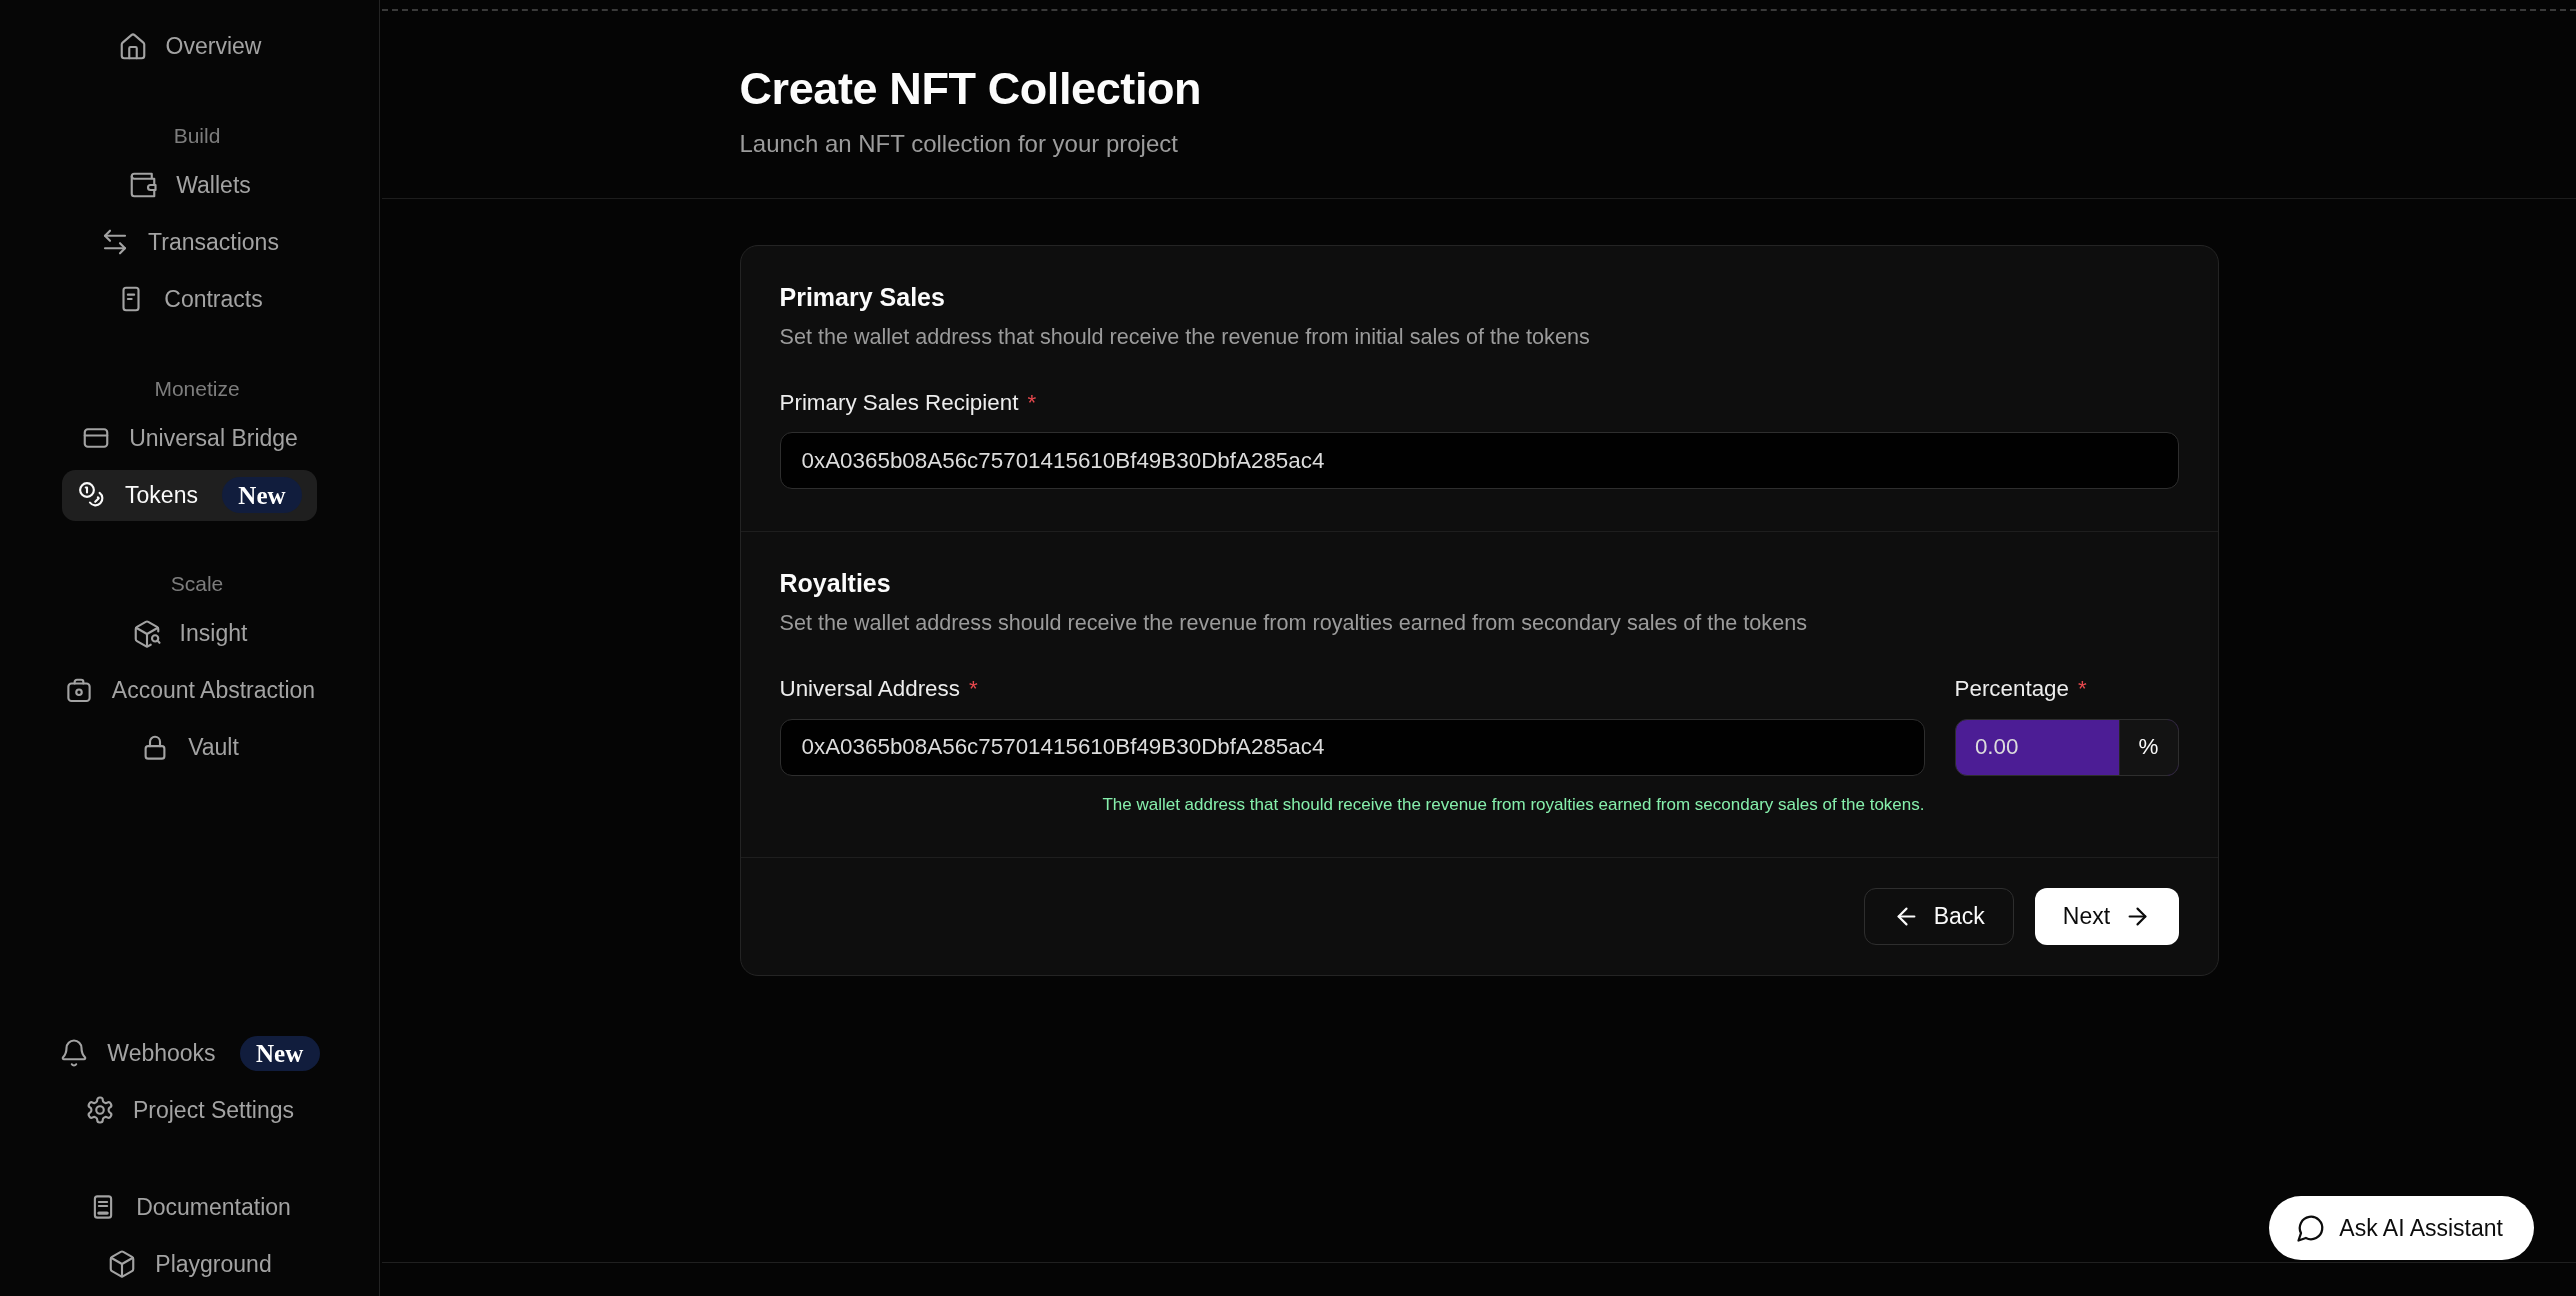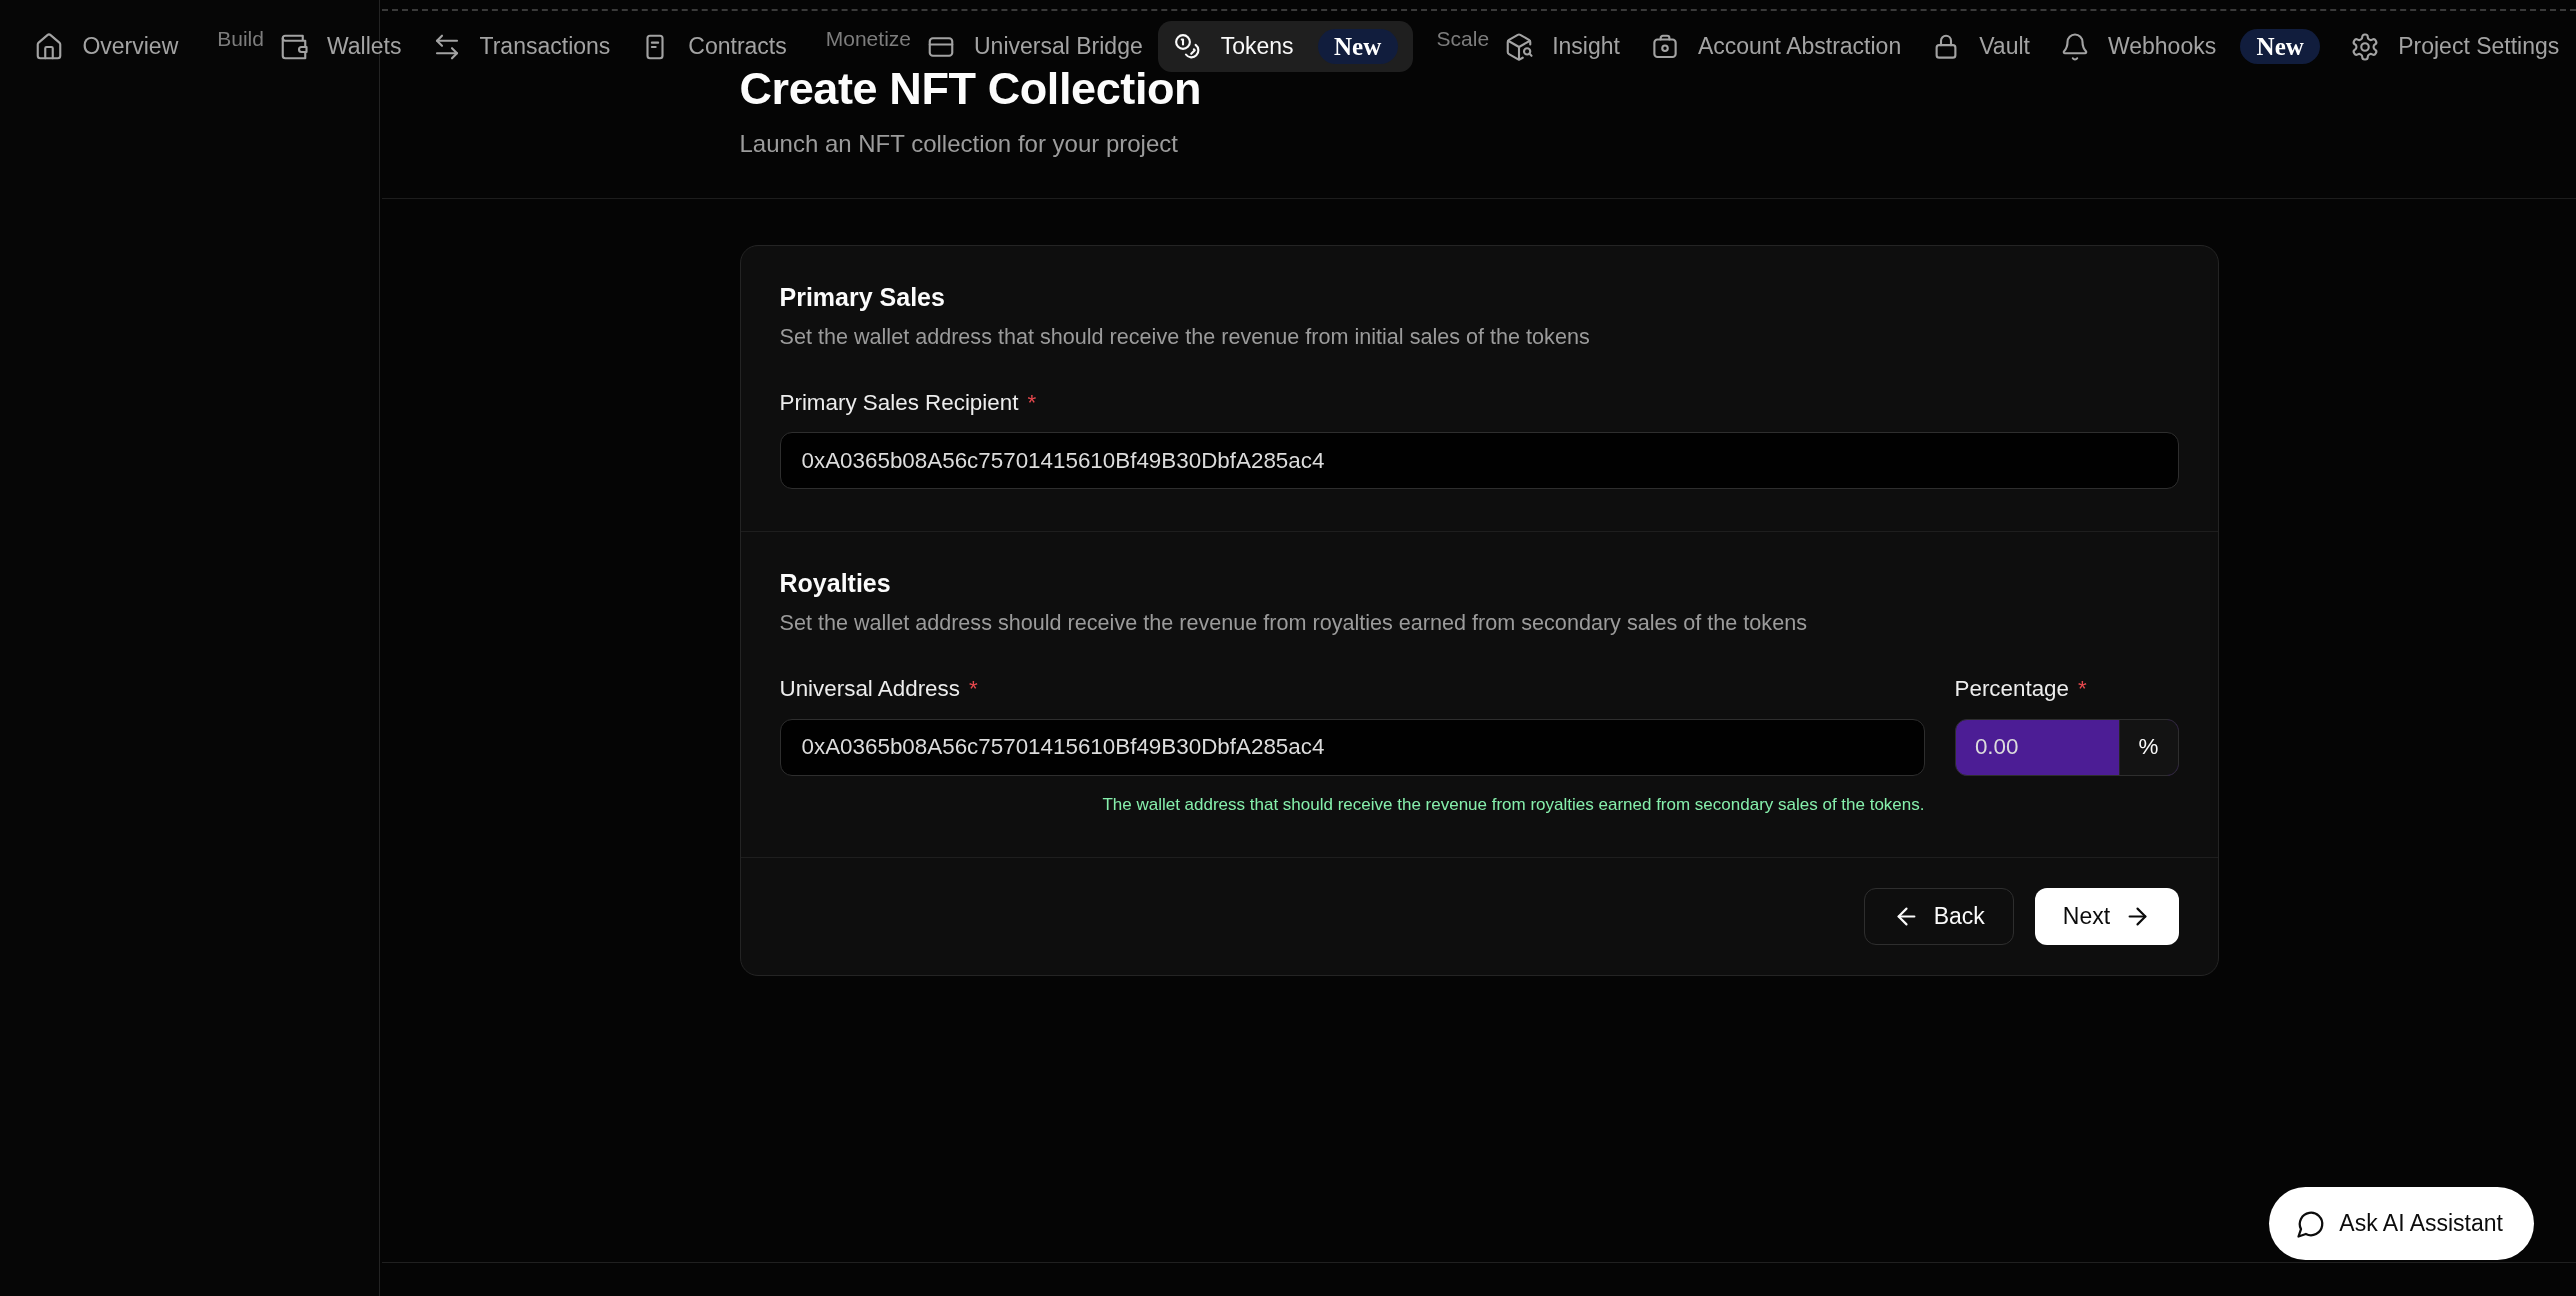--- a/index.html
+++ b/index.html
@@ -5,21 +5,21 @@
   html,body { margin:0; padding:0; background:#000; }
   .page {
     position:relative; width:2576px; height:1297px; overflow:hidden;
     background:#050505; font-family:"Liberation Sans","DejaVu Sans",sans-serif;
     -webkit-font-smoothing:antialiased;
   }
   
   .sidebar {
     position:absolute; top:0; left:0; bottom:0; width:380px; box-sizing:border-box;
     background:#060606; border-right:1.5px solid #232323;
-    display:flex; padding:18px 19.4px 4.5px;
+    display:flex; flex-direction:column; padding:18px 19.4px 4.5px;align-items:center;
   }
   .side-item {
     display:flex; align-items:center; gap:18px; height:51px; margin:3px 0;
     padding:0 15px; border-radius:13.4px; color:#a3a3a3; font-size:23px; cursor:pointer;
     white-space:nowrap;
   }
   .side-item.selected { background:#1f1f1f; color:#fafafa; }
   .icn { display:inline-flex; width:30px; height:30px; flex:0 0 30px; }
   .icn svg { width:100%; height:100%; }
   .side-divider { border-top:1.5px solid #242424; margin:19.4px 4.5px; }
@@ -82,21 +82,21 @@
   }
   .btn {
     height:57px; border-radius:12px; display:inline-flex; align-items:center; gap:13.4px;
     font-size:23px; font-weight:500; padding:0 28px; cursor:pointer; font-family:inherit;
   }
   .btn .icn { width:27px; height:27px; flex:0 0 27px; }
   .btn-back { background:transparent; border:1.5px solid #2e2e2e; color:#fafafa; }
   .btn-next { background:#ffffff; border:none; color:#0b0b0b; }
   .bottom-line { position:absolute; left:0; right:0; bottom:34px; border-top:1.5px solid #202020; }
   .ai-btn {
-    position:absolute; right:42px; bottom:37px; z-index:3; height:73px;
+    position:absolute; right:42px; bottom:37px; z-index:3; height:64px;
     background:#ffffff; color:#0c0c0c; border:none; border-radius:745px;
     display:flex; align-items:center; gap:13.4px; padding:0 31px 0 27px;
     font-size:23px; font-weight:500; cursor:pointer; font-family:inherit;
   }
   .ai-btn .icn { width:30px; height:30px; flex:0 0 30px; }
 </style>
 </head>
 <body>
 
 <div class="page">

